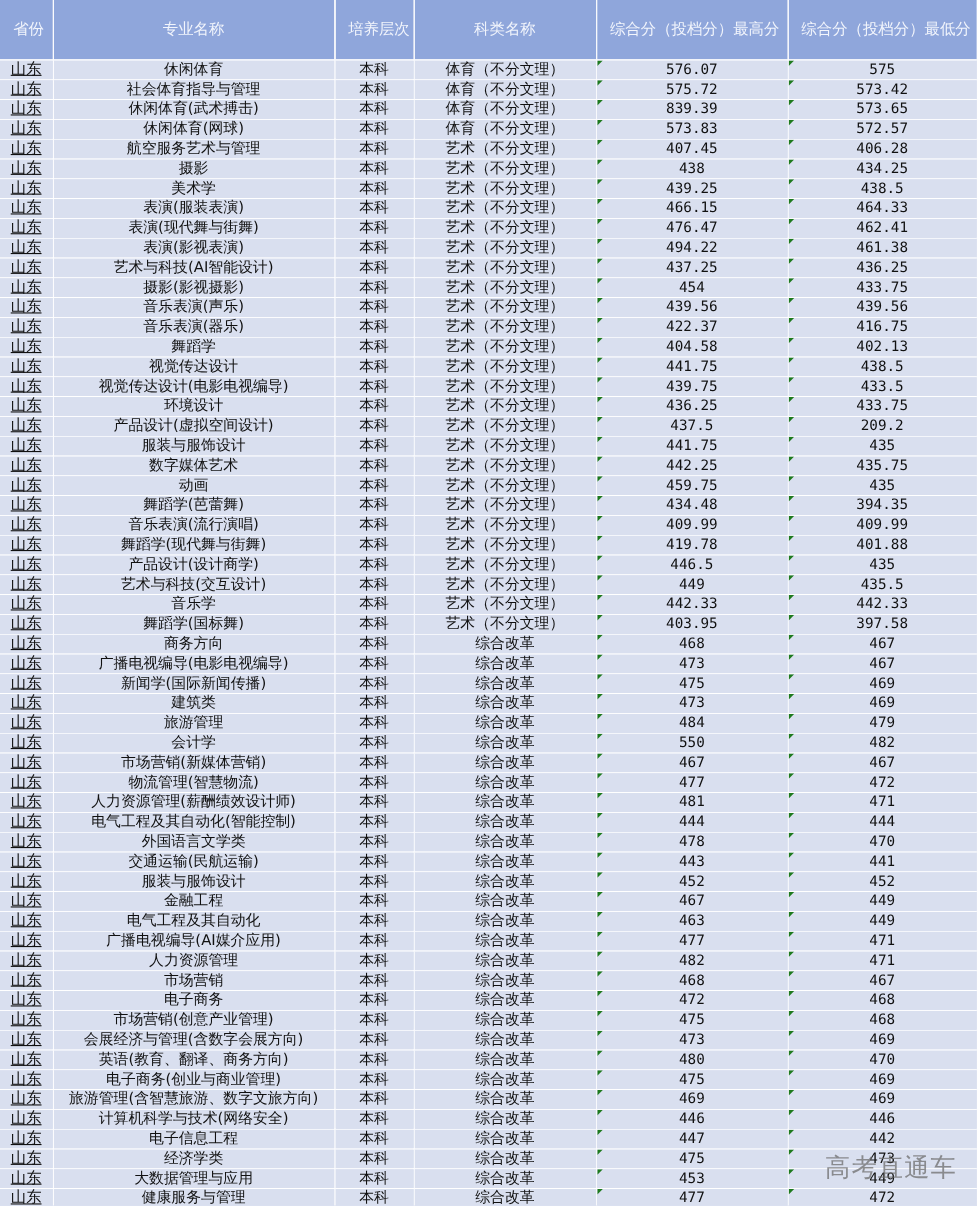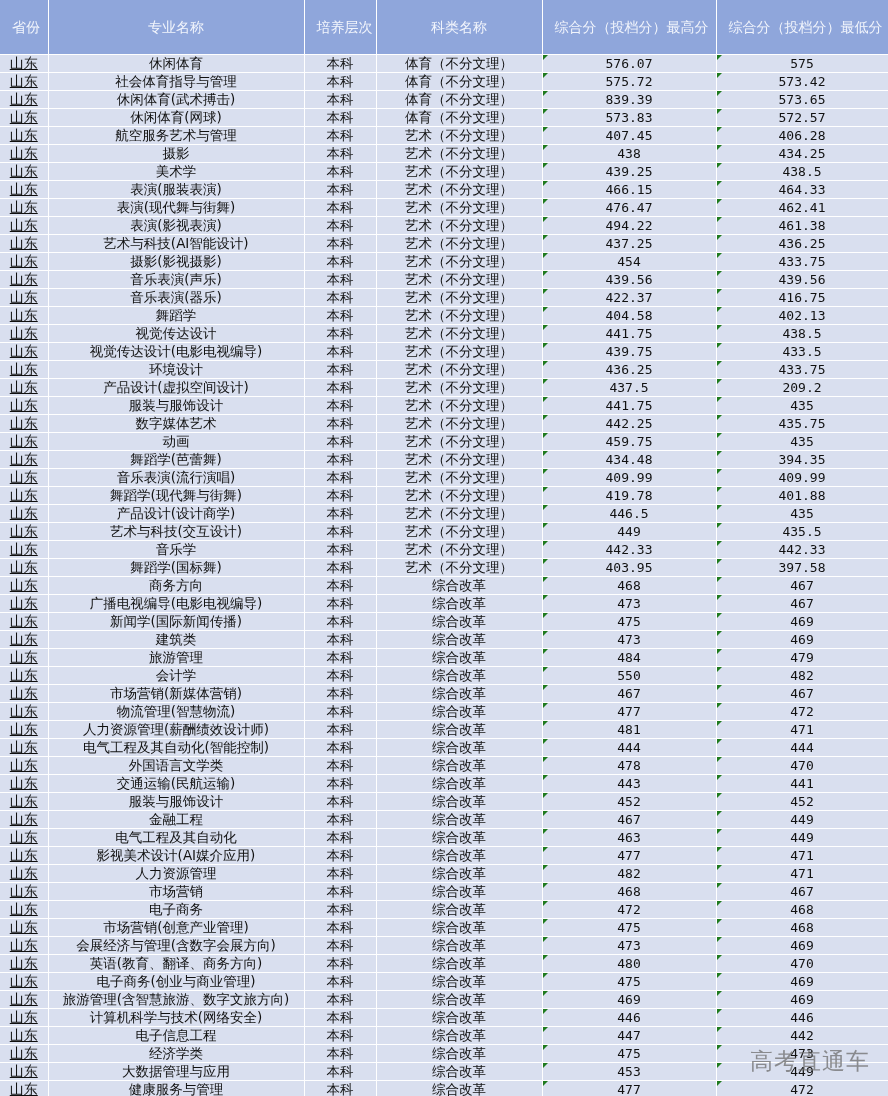--- a/index.html
+++ b/index.html
@@ -383,21 +383,21 @@
       <tr>
         <td class="prov">山东</td>
         <td>电气工程及其自动化</td>
         <td>本科</td>
         <td>综合改革</td>
         <td class="num">463</td>
         <td class="num">449</td>
       </tr>
       <tr>
         <td class="prov">山东</td>
-        <td>影视美术设计(AI媒介应用)</td>
+        <td>广播电视编导(AI媒介应用)</td>
         <td>本科</td>
         <td>综合改革</td>
         <td class="num">477</td>
         <td class="num">471</td>
       </tr>
       <tr>
         <td class="prov">山东</td>
         <td>人力资源管理</td>
         <td>本科</td>
         <td>综合改革</td>

